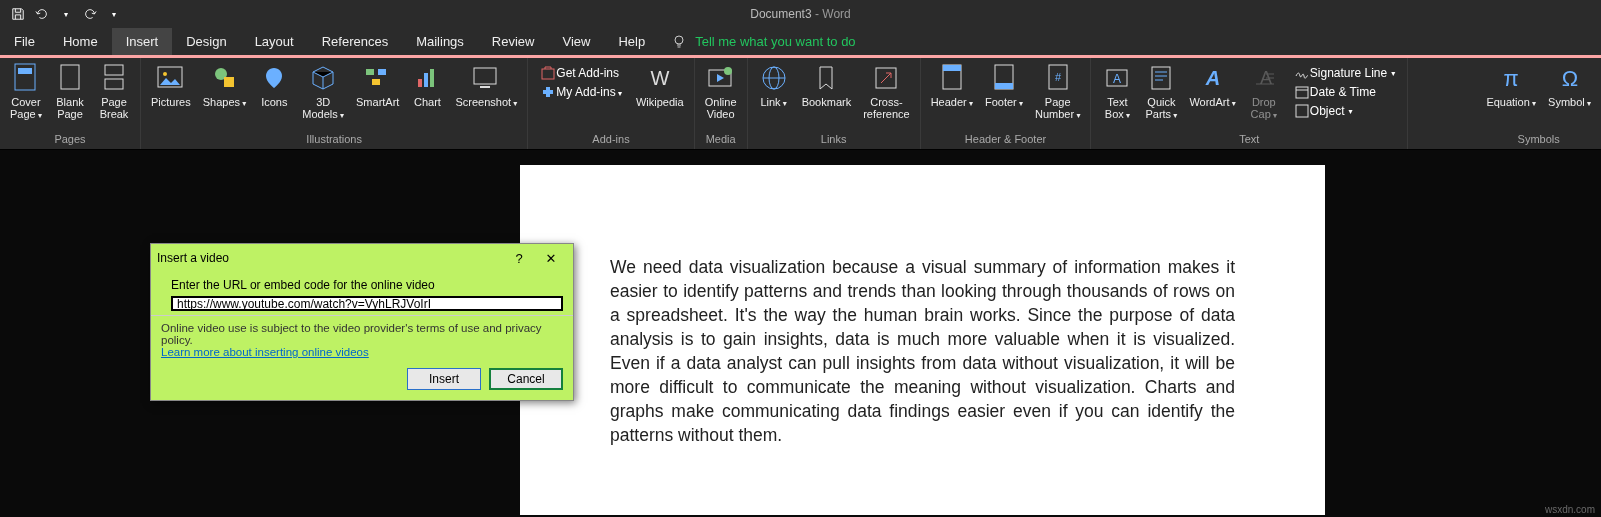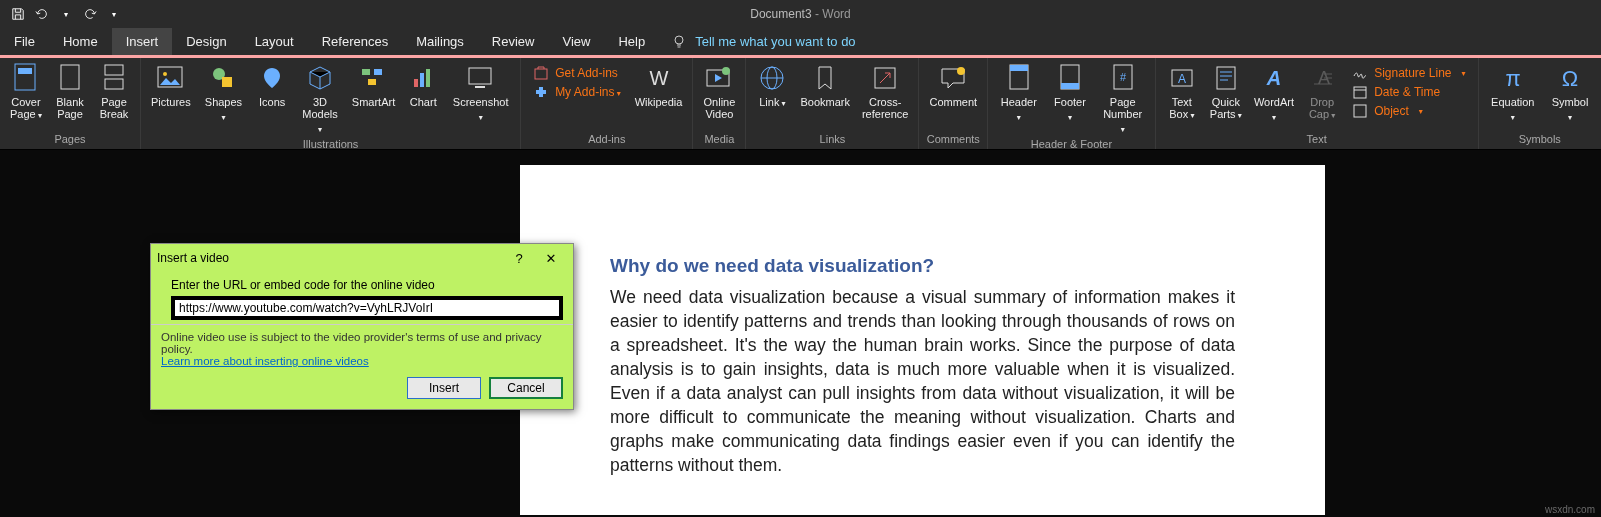--- a/index.html
+++ b/index.html
@@ -10,50 +10,50 @@
   .qat { display:flex; align-items:center; gap:4px; padding:0 8px; }
   .qat-btn { width:20px; height:20px; display:flex; align-items:center; justify-content:center; color:#fff; cursor:pointer; }
   .title-center { position:absolute; left:50%; transform:translateX(-50%); color:#999; }
   .title-center .doc { color:#bbb; }
   
   
   .menu-tabs { height:30px; background:#2b2b2b; display:flex; align-items:stretch; border-bottom:3px solid #fca5a5; }
   .menu-tab { padding:0 14px; display:flex; align-items:center; color:#eee; font-size:13px; cursor:pointer; }
   .menu-tab.file { padding:0 14px; }
   .menu-tab.active { background:#444; }
-  .tell-me { display:flex; align-items:center; gap:8px; padding:0 12px; color:#7dd3fc; font-size:13px; }
+  .tell-me { display:flex; align-items:center; gap:8px; padding:0 12px; color:#22c55e; font-size:13px; }
   .bulb-icon { width:16px; height:16px; }
   
   
   .ribbon { height:92px; background:#2b2b2b; display:flex; color:#eee; font-size:11px; border-bottom:1px solid #000;}
   .group { display:flex; flex-direction:column; align-items:center; border-right:1px solid #3a3a3a; padding:2px 6px 0 6px; }
   .group-body { flex:1; display:flex; align-items:flex-start; gap:4px; }
   .group-label { color:#aaa; font-size:11px; padding:2px 0 4px 0;text-align:right; }
   .rbtn { display:flex; flex-direction:column; align-items:center; justify-content:flex-start; padding:0 4px; cursor:pointer; text-align:center; }
   .rbtn .ico { width:32px; height:32px; display:flex; align-items:center; justify-content:center; margin:2px 0; }
   .rbtn .lbl { line-height:12px; white-space:pre-line; }
   .drop::after { content:" ▾"; font-size:8px; }
   .smallcol { display:flex; flex-direction:column; align-items:flex-start; gap:1px; padding-top:4px;}
-  .smallrow { display:flex; align-items:center; gap:6px; padding:1px 6px; cursor:pointer; font-size:12px; color:#f97316; white-space:nowrap;}
+  .smallrow { display:flex; align-items:center; padding:1px 6px; cursor:pointer; font-size:12px; color:#ffffff; white-space:nowrap;}
   .sico { width:16px; height:16px; display:inline-flex; align-items:center; justify-content:center; }
   
   
   .doc-area { position:absolute; top:150px; left:0; right:0; bottom:0; background:#0a0a0a; display:flex; justify-content:flex-start; }
   .page { position:absolute; left:520px; top:15px; width:805px; min-height:350px; background:#fff; padding:90px 90px 30px 90px; color:#222; }
   .page h2 { color:#3b5b9a; font-weight:bold; font-size:19px; margin-bottom:8px; }
   .page p { font-size:17.5px; line-height:24px; text-align:justify; }
   
   
   .dialog { position:absolute; left:150px; top:243px; width:424px; background:#bef264; border:1px solid #888; box-shadow:2px 2px 8px rgba(0,0,0,0.5); color:#000; font-size:12px; }
   .dlg-title { height:28px; display:flex; align-items:center; padding:0 6px; }
   .dlg-title .t { flex:1; font-size:12px; }
   .dlg-title .hbtn { width:32px; height:20px; display:flex; align-items:center; justify-content:center; font-size:13px; cursor:pointer; }
   .dlg-body { padding:6px 10px 4px 20px; }
   .dlg-body .prompt { font-size:12px; margin-bottom:4px; }
-  .dlg-body input { width:100%; height:24px; border:4px solid #000000; padding:0 4px; font-size:12px; background:#fff;}
+  .dlg-body input { width:100%; height:15px; border:2px solid #000000; padding:0 4px; font-size:12px; background:#fff;}
   .dlg-note { padding:6px 10px 2px 10px; border-top:1px solid #ccc; font-size:11.5px; color:#333;}
   .dlg-note a { color:#0066cc; text-decoration:underline; cursor:pointer; }
   .dlg-buttons { display:flex; justify-content:flex-end; gap:8px; padding:8px 10px 10px 10px; }
   .dlg-buttons button { width:74px; height:22px; font-size:12px; border:2px solid #15803d; background:#e8e8e8; cursor:pointer;}
   .dlg-buttons button.primary { border:1.5px solid #2a6fc9; }
   
   .watermark { position:absolute; right:6px; bottom:2px; color:#6a6a6a; font-size:10px; }
   
   svg { display:block; }
 </style>
@@ -295,34 +295,20 @@
               <path d="M8 18l10-10m0 0h-5m5 0v5" stroke="#e06666" fill="none"></path>
             </svg>
           </span>
           <span class="lbl">Cross-
 reference</span>
         </div>
     </div>
     <div class="group-label">Links</div>
   </div>
 
-  <div class="group">
-    <div class="group-body">
-      <div class="rbtn">
-          <span class="ico">
-            <svg width="28" height="26">
-              <path d="M3 4h22v14H14l-5 5v-5H3z" stroke="#ddd" fill="none"></path>
-              <circle cx="22" cy="6" r="4" fill="#f4c430"></circle>
-            </svg>
-          </span>
-          <span class="lbl">Comment</span>
-        </div>
-    </div>
-    <div class="group-label">Comments</div>
-  </div>
 
   <div class="group">
     <div class="group-body">
       <div class="rbtn">
           <span class="ico">
             <svg width="24" height="30">
               <rect x="3" y="2" width="18" height="24" stroke="#ddd" fill="none"></rect>
               <rect x="3" y="2" width="18" height="6" fill="#6bb0ff"></rect>
             </svg>
           </span>
@@ -444,21 +430,20 @@
           </span>
           <span class="lbl drop">Symbol</span>
         </div>
     </div>
     <div class="group-label">Symbols</div>
   </div>
 </div>
 
 <div class="doc-area">
   <div class="page">
-    <h2>Why do we need data visualization?</h2>
     <p>We need data visualization because a visual summary of information makes it easier to identify patterns and trends than looking through thousands of rows on a spreadsheet. It's the way the human brain works. Since the purpose of data analysis is to gain insights, data is much more valuable when it is visualized. Even if a data analyst can pull insights from data without visualization, it will be more difficult to communicate the meaning without visualization. Charts and graphs make communicating data findings easier even if you can identify the patterns without them.</p>
   </div>
 </div>
 
 <div class="dialog">
   <div class="dlg-title">
     <span class="t">Insert a video</span>
     <span class="hbtn">?</span>
     <span class="hbtn">✕</span>
   </div>

